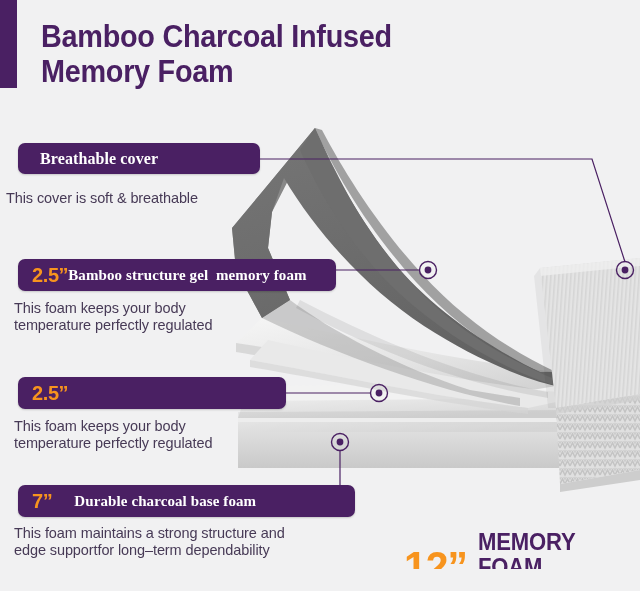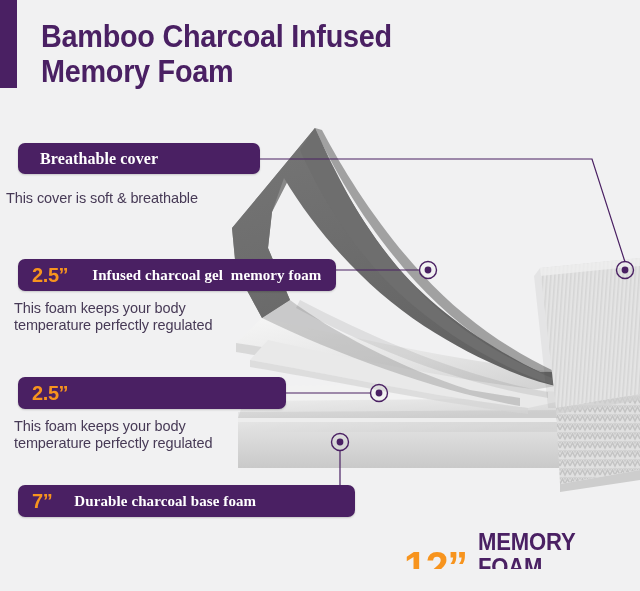--- a/index.html
+++ b/index.html
@@ -73,21 +73,21 @@
     height: 30px;
     box-shadow: 0 1px 2px rgba(0,0,0,0.18);
   }
   .badge .measure {
     color: #f7941e;
     font-family: "Liberation Sans Narrow", "Liberation Sans", sans-serif;
     font-weight: bold;
     font-size: 20px;
     line-height: 20px;
     letter-spacing: -0.4px;
-    margin-right: 24px;
+    margin-right: 0;
     flex: none;
   }
   .badge .btext {
     color: #ffffff;
     font-family: "Liberation Serif", serif;
     font-weight: bold;
     font-size: 15px;
     line-height: 16px;
     white-space: pre;
     letter-spacing: 0.1px;
@@ -317,37 +317,39 @@
     <div class="title-line">Bamboo Charcoal Infused</div>
     <div class="title-line">Memory Foam</div>
   </div>
 
   <div class="badge nomeasure" id="badge-0">
     <span class="btext">Breathable cover</span>
   </div>
 
   <div class="badge" id="badge-1">
     <span class="measure">2.5”</span>
-    <span class="btext">Infused charcoal gel  memory foam</span>
+    <span class="btext">Bamboo structure gel  memory foam</span>
   </div>
 
   <div class="badge" id="badge-2">
     <span class="measure">2.5”</span>
   </div>
 
   <div class="badge" id="badge-3">
     <span class="measure">7”</span>
     <span class="btext">Durable charcoal base foam</span>
   </div>
 
   <div class="desc" id="desc-0">This cover is soft &amp; breathable</div>
   <div class="desc" id="desc-1">This foam keeps your body
 temperature perfectly regulated</div>
   <div class="desc" id="desc-2">This foam keeps your body
 temperature perfectly regulated</div>
+  <div class="desc" id="desc-3">This foam maintains a strong structure and
+edge supportfor long–term dependability</div>
 
   <div class="bottom-callout">
     <span class="bc-measure">12”</span>
     <span class="bc-text">MEMORY FOAM
 MATTRESS</span>
   </div>
 
 </div>
 
 </body></html>

